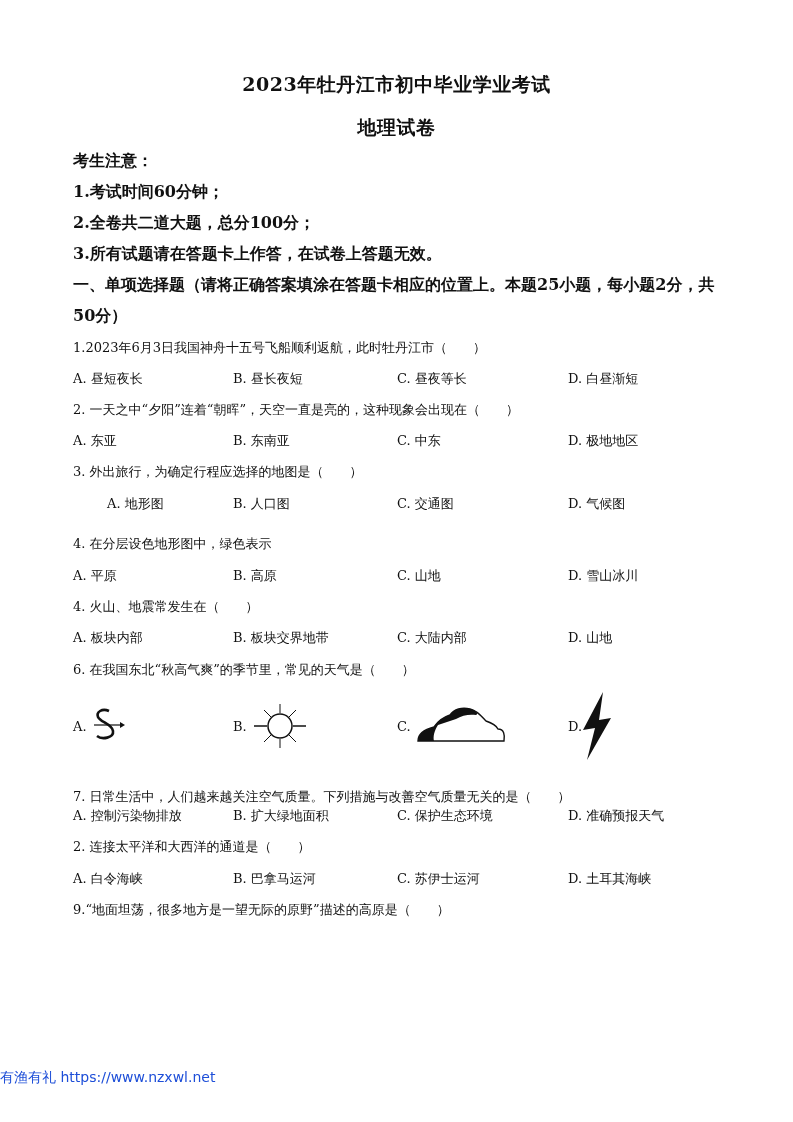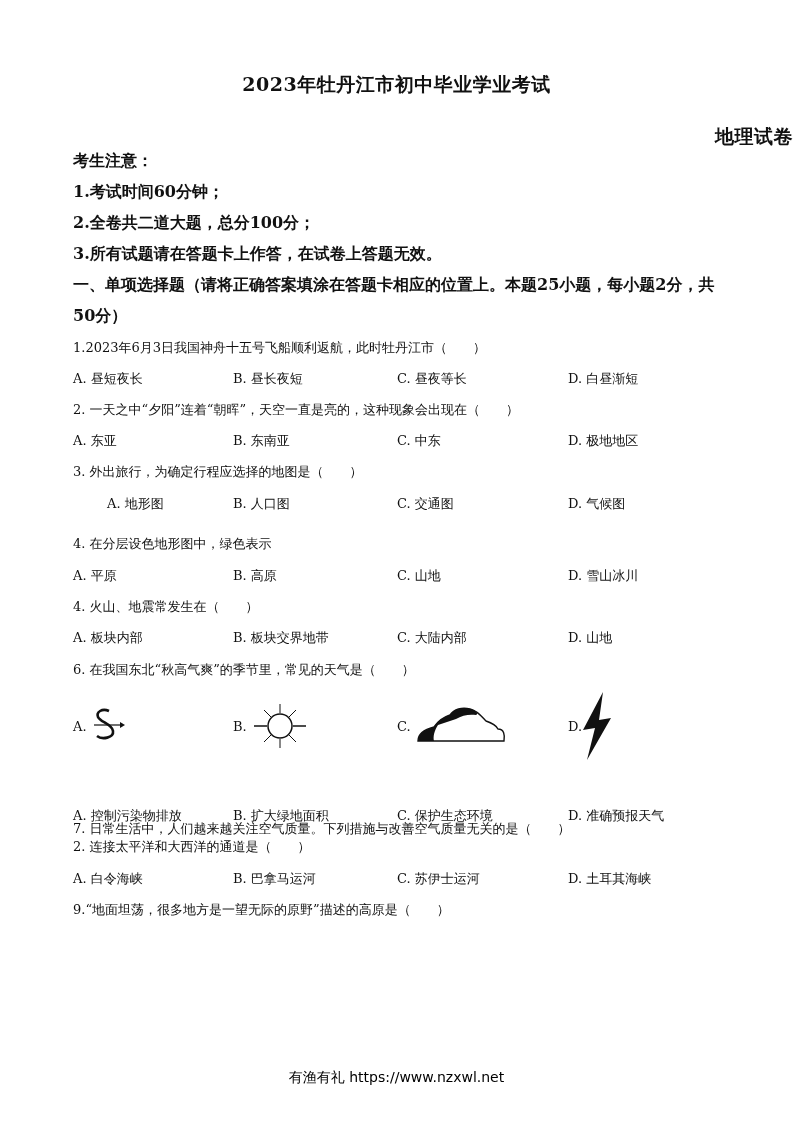--- a/index.html
+++ b/index.html
@@ -1,26 +1,26 @@
 <!DOCTYPE html>
 <html><head>
 <meta charset="utf-8">
 <style>
   html, body { margin: 0; padding: 0; background: #ffffff; }
   body { width: 793px; height: 1122px; position: relative; overflow: hidden; color: #111; font-family: "DejaVu Serif", "Liberation Serif", serif; }
   .title { position: absolute; left: 0; width: 793px; text-align: center; font-weight: bold; font-size: 19px; letter-spacing: 0.5px; }
   .t1 { top: 72px; }
-  .t2 { top: 124px; text-align: right; }
+  .t2 { top: 115px; }
   .bold { font-weight: bold; font-size: 16px; }
   .line { position: absolute; left: 73px; white-space: nowrap; }
   .q { font-size: 13px; }
   .opt { position: absolute; font-size: 13px; white-space: nowrap; }
   .oa { left: 73px; } .ob { left: 233px; } .oc { left: 397px; } .od { left: 568px; text-align: center; }
   .sym { position: absolute; }
-  .footer { position: absolute; top: 1069px; left: 0; width: 793px; text-align: center; font-family: "DejaVu Sans", sans-serif; font-size: 14px; color: #000000; }
+  .footer { position: absolute; top: 1069px; left: 0; width: 793px; text-align: left; font-family: "DejaVu Sans", sans-serif; font-size: 14px; color: #1d4ed8; }
 </style>
 </head>
 <body>
 
 <div class="title t1">2023年牡丹江市初中毕业学业考试</div>
 <div class="title t2">地理试卷</div>
 
 <div class="line bold" style="top:151px;">考生注意：</div>
 <div class="line bold" style="top:182px;">1.考试时间60分钟；</div>
 <div class="line bold" style="top:213px;">2.全卷共二道大题，总分100分；</div>
@@ -81,21 +81,21 @@
 <div class="opt oc" style="top:719px;">C.</div>
 <svg class="sym" style="left:416px;top:705px;" width="92" height="40" viewBox="0 0 92 40">
   <path d="M2 36 C2 28,10 24,18 22 C22 16,28 12,34 10 C38 4,46 2,54 4 C62 6,66 12,70 16 C76 18,80 20,82 24 C88 24,89 30,88 36 Z" fill="#fff" stroke="#111" stroke-width="1.4"></path>
   <path d="M2 36 C2 28,10 24,18 22 C22 16,28 12,34 10 C38 4,46 2,54 4 C60 5,63 9,60 10 C54 9,46 10,40 14 C34 16,28 18,22 20 C18 26,17 32,18 36 Z" fill="#111"></path>
 </svg>
 <div class="opt od" style="top:719px;">D.</div>
 <svg class="sym" style="left:579px;top:690px;" width="36" height="72" viewBox="0 0 36 72">
   <polygon points="24,2 4,40 16,38 8,70 32,28 20,30" fill="#111"></polygon>
 </svg>
 
-<div class="line q" style="top:820px;">7. 日常生活中，人们越来越关注空气质量。下列措施与改善空气质量无关的是（　　）</div>
+<div class="line q" style="top:788px;">7. 日常生活中，人们越来越关注空气质量。下列措施与改善空气质量无关的是（　　）</div>
 <div class="opt oa" style="top:807px;">A. 控制污染物排放</div>
 <div class="opt ob" style="top:807px;">B. 扩大绿地面积</div>
 <div class="opt oc" style="top:807px;">C. 保护生态环境</div>
 <div class="opt od" style="top:807px;">D. 准确预报天气</div>
 
 <div class="line q" style="top:838px;">2. 连接太平洋和大西洋的通道是（　　）</div>
 <div class="opt oa" style="top:870px;">A. 白令海峡</div>
 <div class="opt ob" style="top:870px;">B. 巴拿马运河</div>
 <div class="opt oc" style="top:870px;">C. 苏伊士运河</div>
 <div class="opt od" style="top:870px;">D. 土耳其海峡</div>

